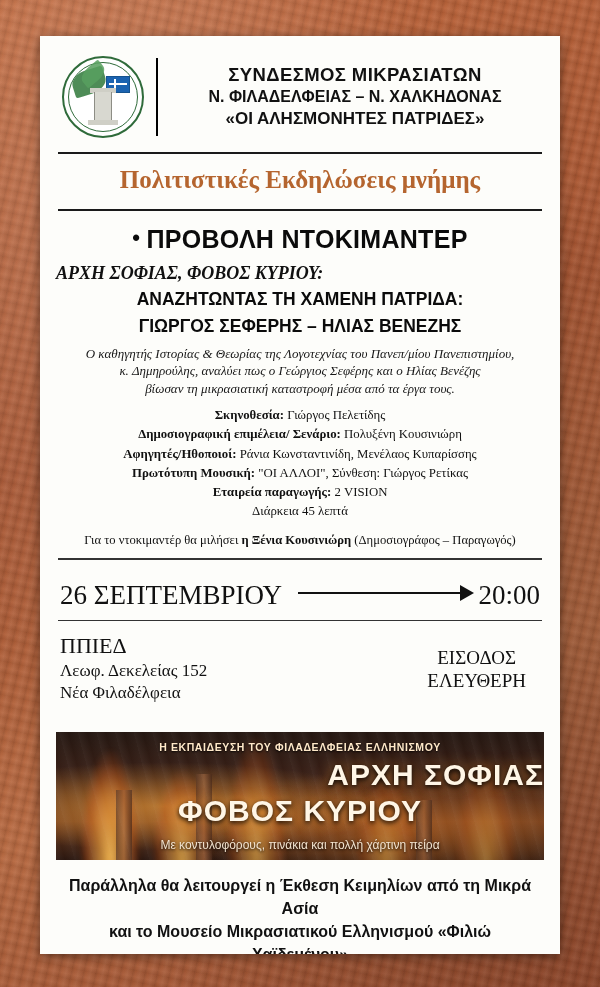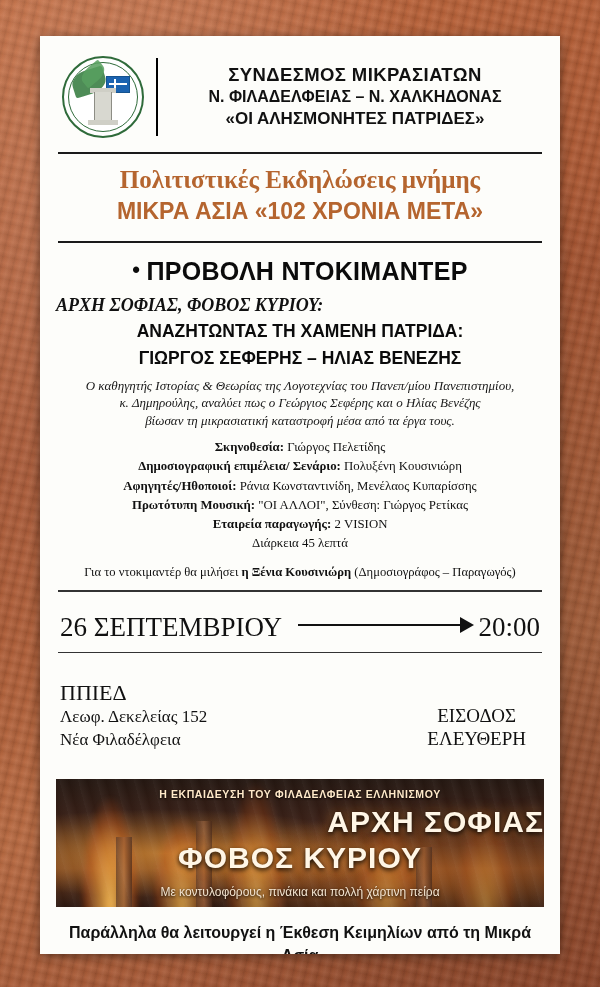--- a/index.html
+++ b/index.html
@@ -314,23 +314,23 @@
     font-family: "Liberation Serif", serif;
     font-size: 27px;
     color: #111;
     white-space: nowrap;
     padding-bottom: 1px;
   }
 
   
   .venue-row {
     display: flex;
-    margin-top: 27px;
+    margin-top: 12px;
     padding: 0 4px;
-    align-items: flex-end;
+    align-items: center;
   }
   .venue-left { flex: 1 1 auto; }
   .venue-left .v1 {
     font-family: "Liberation Serif", serif;
     font-size: 22px;
     color: #111;
     line-height: 1.2;
   }
   .venue-left .v2 {
     font-family: "Liberation Serif", serif;
@@ -465,21 +465,20 @@
         <div class="l1">ΣΥΝΔΕΣΜΟΣ ΜΙΚΡΑΣΙΑΤΩΝ</div>
         <div class="l2">Ν. ΦΙΛΑΔΕΛΦΕΙΑΣ – Ν. ΧΑΛΚΗΔΟΝΑΣ</div>
         <div class="l3">«ΟΙ ΑΛΗΣΜΟΝΗΤΕΣ ΠΑΤΡΙΔΕΣ»</div>
       </div>
     </div>
 
     <div class="rule"></div>
 
     <div class="title-block">
       <div class="t1">Πολιτιστικές Εκδηλώσεις μνήμης</div>
-      <div class="t2">ΜΙΚΡΑ ΑΣΙΑ «102 ΧΡΟΝΙΑ ΜΕΤΑ»</div>
     </div>
 
     <div class="rule"></div>
 
     <div class="doc-head">
       <span class="bullet">•</span><span>ΠΡΟΒΟΛΗ ΝΤΟΚΙΜΑΝΤΕΡ</span>
     </div>
     <div class="doc-sub">ΑΡΧΗ ΣΟΦΙΑΣ, ΦΟΒΟΣ ΚΥΡΙΟΥ:</div>
     <div class="doc-film">ΑΝΑΖΗΤΩΝΤΑΣ ΤΗ ΧΑΜΕΝΗ ΠΑΤΡΙΔΑ:</div>
     <div class="doc-film">ΓΙΩΡΓΟΣ ΣΕΦΕΡΗΣ – ΗΛΙΑΣ ΒΕΝΕΖΗΣ</div>

